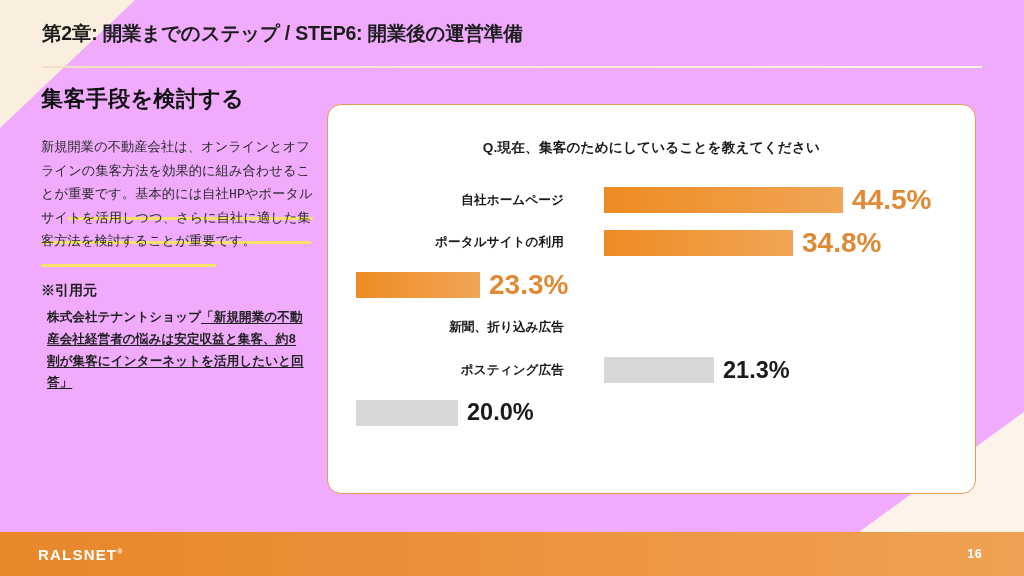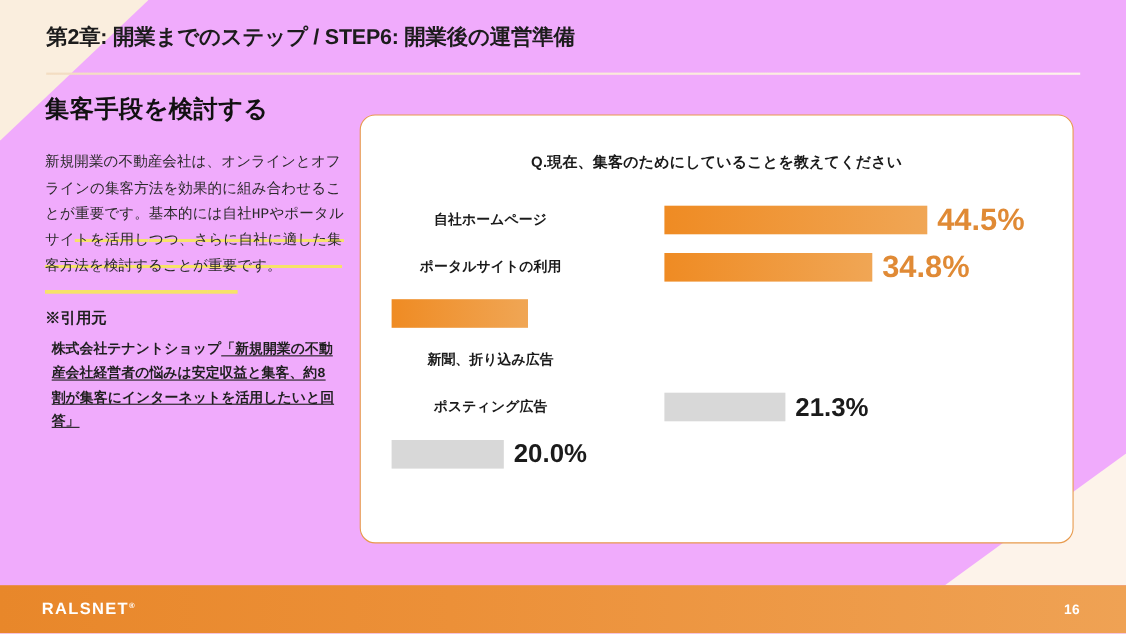--- a/index.html
+++ b/index.html
@@ -160,21 +160,21 @@
     right: 0;
   }
   .chart-row {
     position: relative;
     height: 42.5px;
     display: flex;
     align-items: center;
   }
   .row-label {
     width: 248px;
-    text-align: center;
+    text-align: right;
     padding-right: 12px;
     box-sizing: border-box;
     font-size: 12.6px;
     font-weight: 700;
     color: #1a1a1a;
     letter-spacing: 0.1px;
     white-space: nowrap;
   }
   .row-barwrap {
     flex: 1;
@@ -282,20 +282,21 @@
         <div class="chart-row">
           <div class="row-label">ポータルサイトの利用</div>
           <div class="row-barwrap">
             <div class="bar orange" style="width: 189px;"></div>
             <div class="row-value orange">34.8%</div>
           </div>
         </div>
         <div class="chart-row">
           <div class="row-barwrap">
             <div class="bar orange" style="width: 124px;"></div>
+            <div class="row-value orange">23.3%</div>
           </div>
         </div>
         <div class="chart-row">
           <div class="row-label">新聞、折り込み広告</div>
         </div>
         <div class="chart-row">
           <div class="row-label">ポスティング広告</div>
           <div class="row-barwrap">
             <div class="bar gray" style="width: 110px;"></div>
             <div class="row-value gray">21.3%</div>

